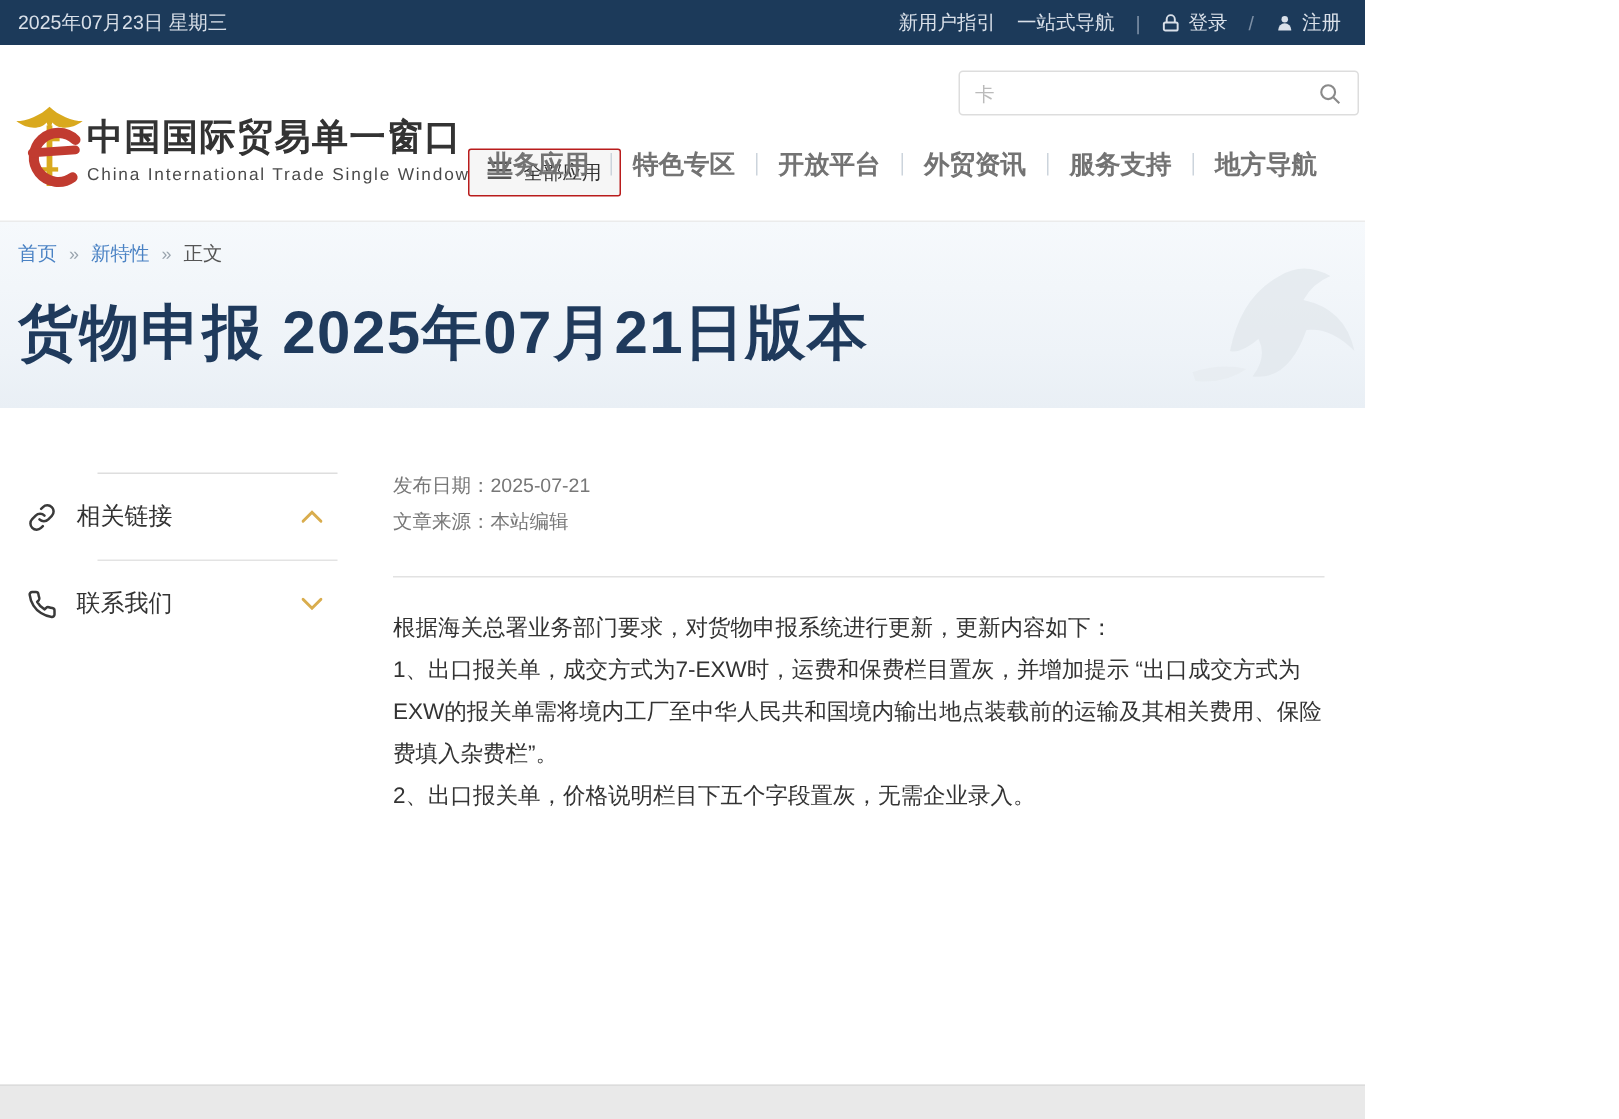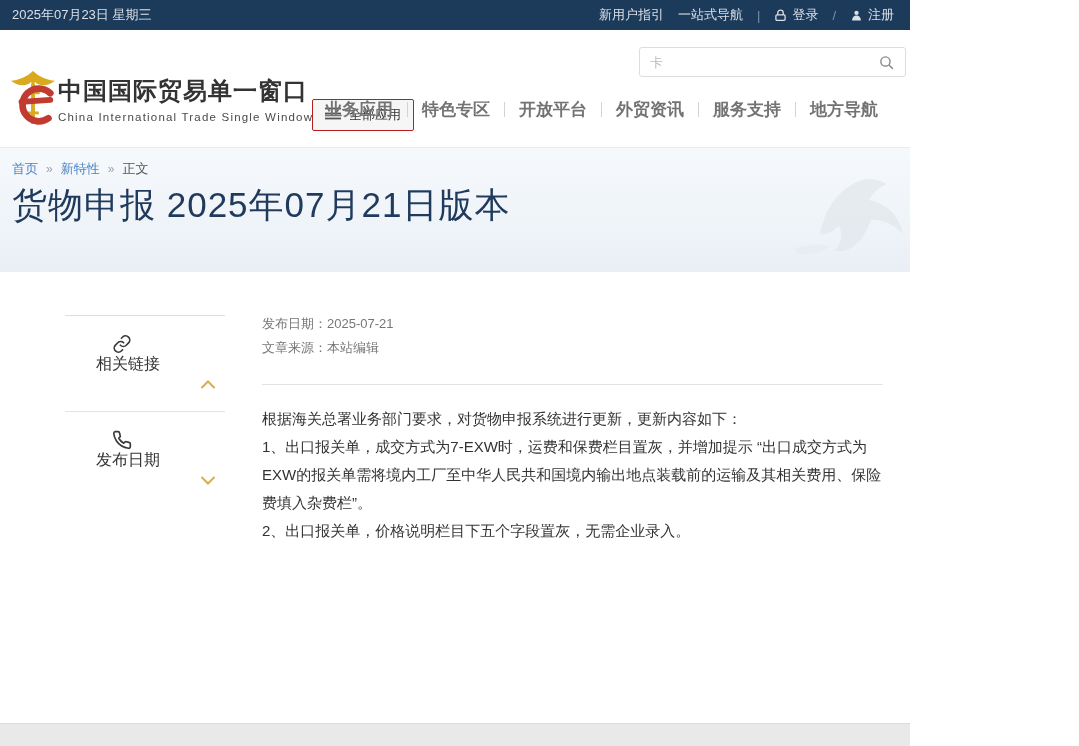--- a/index.html
+++ b/index.html
@@ -62,29 +62,29 @@
   
   .banner {
     position:relative; height:124px;
     background:linear-gradient(180deg,#f6f9fc 0%,#eef3f8 70%,#e9eff5 100%);
     padding:12px 0 0 12px; overflow:hidden;
   }
   .breadcrumb { font-size:13px; color:#666; display:flex; align-items:center; gap:8px; }
   .crumb-link { color:#4a82c4; text-decoration:none; cursor:pointer; }
   .crumb-sep { color:#9aa4ae; font-size:12px; }
   .crumb-current { color:#555; }
-  .page-title { margin-top:4px; font-size:35px; font-weight:400; color:#1f3a5c; letter-spacing:1px; }
+  .page-title { margin-top:16px; font-size:40px; font-weight:700; color:#1f3a5c; letter-spacing:1px; }
   .watermark { position:absolute; right:0; top:8px; opacity:.6; pointer-events:none; }
 
   
   .content { display:flex; background:#fff; height:451px; }
 
   .sidebar { width:210px; margin-left:15px; flex-shrink:0; }
   .side-topline { margin:43px 0 0 50px; border-top:1px solid #dedede; }
-  .side-row { display:flex; align-items:center; padding:18px 0 0 3px; cursor:pointer;flex-direction:column; }
+  .side-row { display:flex; align-items:center; padding:18px 0 0 3px; cursor:pointer; }
   .side-row .s-icon { width:20px; height:20px; }
   .side-label { font-size:16px; color:#333; margin-left:13px; }
   .side-chevron { margin-left:auto; margin-right:10px; }
   .side-links { margin:14px 0 0 43px; display:flex; flex-direction:column; gap:14px; }
   .side-link { font-size:14px; color:#4a7fc1; text-decoration:none; cursor:pointer; }
   .side-divider { margin:18px 0 0 50px; border-top:1px solid #e3e3e3; }
 
   .main { flex:1; margin:0 27px 0 37px; padding-top:40px; }
   .meta { font-size:13px; color:#777; line-height:24px; }
   .main-divider { border-top:1px solid #e2e2e2; margin-top:24px; }
@@ -218,21 +218,21 @@
 
 
       <div class="side-divider"></div>
 
       <div class="side-row">
         <span class="s-icon">
           <svg width="20" height="20" viewBox="0 0 24 24" fill="none" stroke="#3a3a3a" stroke-width="2" stroke-linejoin="round">
             <path d="M22 16.92v3a2 2 0 0 1-2.18 2 19.79 19.79 0 0 1-8.63-3.07 19.5 19.5 0 0 1-6-6A19.79 19.79 0 0 1 2.12 4.18 2 2 0 0 1 4.11 2h3a2 2 0 0 1 2 1.72c.13.96.36 1.9.7 2.81a2 2 0 0 1-.45 2.11L8.09 9.91a16 16 0 0 0 6 6l1.27-1.27a2 2 0 0 1 2.11-.45c.91.34 1.85.57 2.81.7A2 2 0 0 1 22 16.92z"></path>
           </svg>
         </span>
-        <span class="side-label">发布日期</span>
+        <span class="side-label">联系我们</span>
         <span class="side-chevron">
           <svg width="14" height="9" viewBox="0 0 14 9" fill="none" stroke="#d9ad4e" stroke-width="2" stroke-linecap="round">
               <polyline points="1,1.5 7,7.5 13,1.5"></polyline>
             </svg>
         </span>
       </div>
     </div>
 
     <div class="main">
       <div class="meta">

